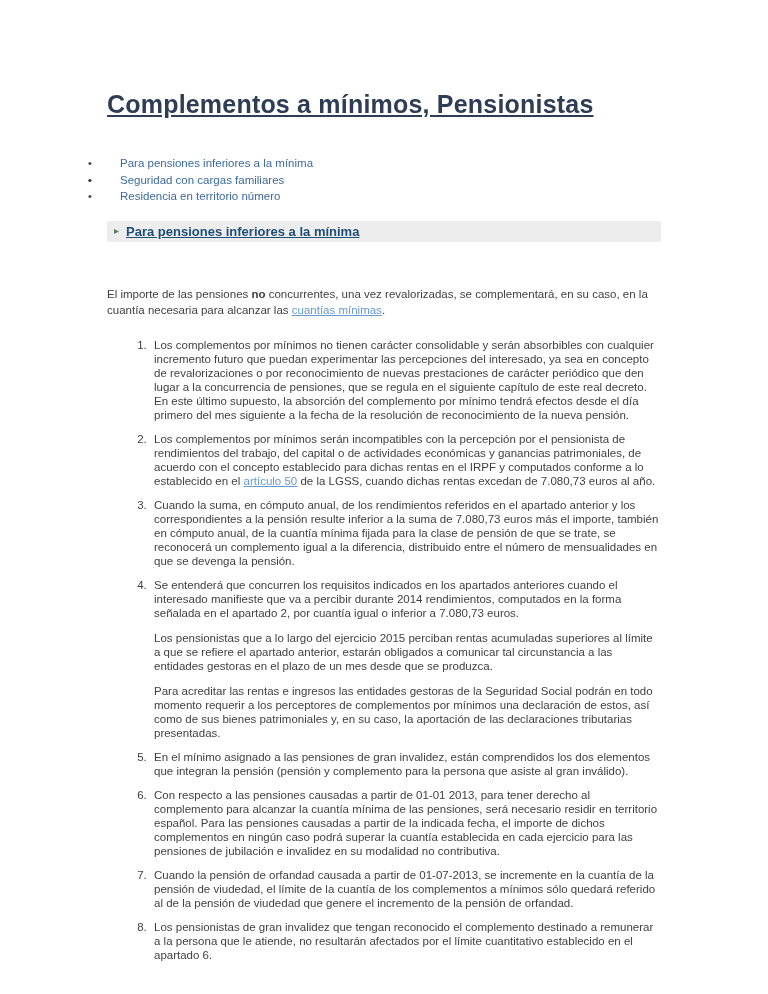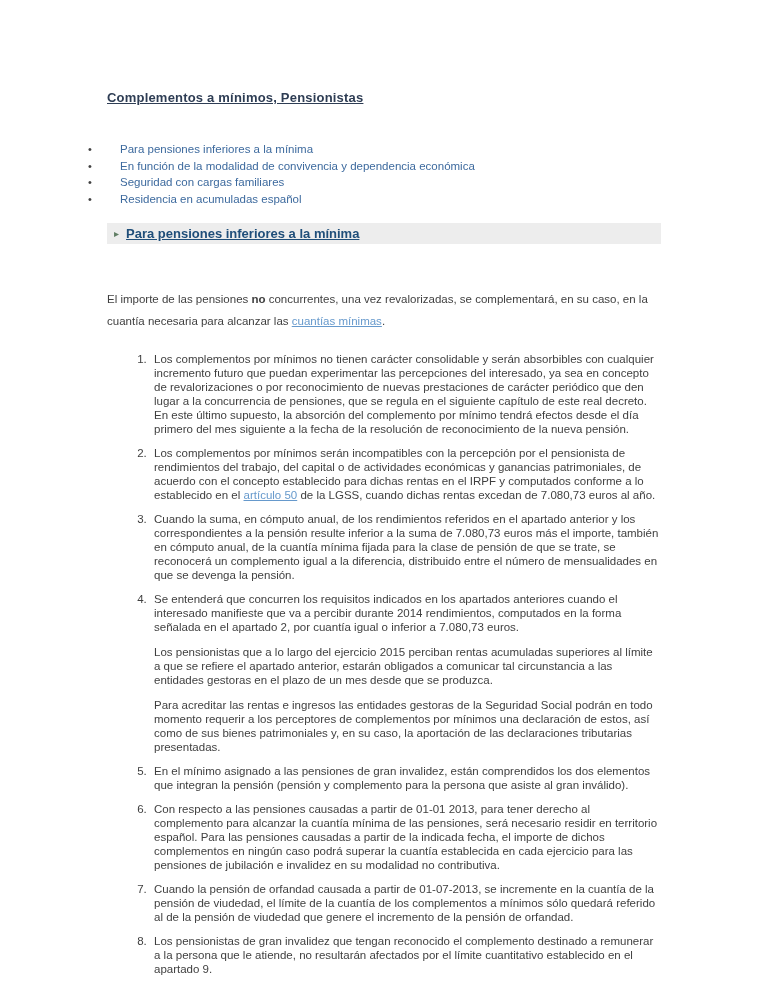--- a/index.html
+++ b/index.html
@@ -10,21 +10,21 @@
   .page {
     width: 768px;
     min-height: 994px;
     box-sizing: border-box;
     padding: 90px 107px 20px 107px;
     background: #ffffff;
     font-family: "Liberation Sans", "DejaVu Sans", sans-serif;
     color: #3f3f3f;
   }
   .title {
-    font-size: 13px;
+    font-size: 25px;
     font-weight: bold;
     color: #2e3d54;
     text-decoration: underline;
     margin: 0 0 36px 0;
     letter-spacing: 0.2px;
   }
   
   .toc {
     list-style: none;
     margin: 0 0 16px 0;
@@ -64,21 +64,21 @@
   }
   .section-heading {
     font-size: 13px;
     font-weight: bold;
     color: #1f4e79;
     text-decoration: underline;
   }
   
   .body-text {
     font-size: 11.5px;
-    line-height: 22px;
+    line-height: 16px;
     color: #3f3f3f;
   }
   .intro {
     margin: 0 0 20px 0;
   }
   .req-heading {
     font-size: 11.5px;
     font-weight: bold;
     color: #3b3b3b;
     margin: 0 0 22px 0;
@@ -114,29 +114,28 @@
 
   <h1 class="title">Complementos a mínimos, Pensionistas</h1>
 
   <ul class="toc">
     <li class="toc-item">
       <span class="toc-bullet">•</span>
       <a class="toc-link">Para pensiones inferiores a la mínima</a>
     </li>
     <li class="toc-item">
       <span class="toc-bullet">•</span>
-      <a class="toc-link">En función de la modalidad de convivencia y dependencia económica</a>
     </li>
     <li class="toc-item">
       <span class="toc-bullet">•</span>
       <a class="toc-link">Seguridad con cargas familiares</a>
     </li>
     <li class="toc-item">
       <span class="toc-bullet">•</span>
-      <a class="toc-link">Residencia en acumuladas español</a>
+      <a class="toc-link">Residencia en territorio número</a>
     </li>
   </ul>
 
   <div class="section-bar">
     <span class="section-arrow">▸</span>
     <span class="section-heading">Para pensiones inferiores a la mínima</span>
   </div>
 
   <p class="body-text intro"><span>El importe de las pensiones </span><strong>no</strong><span> concurrentes, una vez revalorizadas, se complementará, en su caso, en la cuantía necesaria para alcanzar las </span><a class="inline-link">cuantías mínimas</a><span>.</span></p>
 
@@ -153,16 +152,16 @@
       <p class="li-p">Los pensionistas que a lo largo del ejercicio 2015 perciban rentas acumuladas superiores al límite a que se refiere el apartado anterior, estarán obligados a comunicar tal circunstancia a las entidades gestoras en el plazo de un mes desde que se produzca.</p>
       <p class="li-p">Para acreditar las rentas e ingresos las entidades gestoras de la Seguridad Social podrán en todo momento requerir a los perceptores de complementos por mínimos una declaración de estos, así como de sus bienes patrimoniales y, en su caso, la aportación de las declaraciones tributarias presentadas.</p>
     </li>
 
     <li><span>En el mínimo asignado a las pensiones de gran invalidez, están comprendidos los dos elementos que integran la pensión (pensión y complemento para la persona que asiste al gran inválido).</span></li>
 
     <li><span>Con respecto a las pensiones causadas a partir de 01-01 2013, para tener derecho al complemento para alcanzar la cuantía mínima de las pensiones, será necesario residir en territorio español. Para las pensiones causadas a partir de la indicada fecha, el importe de dichos complementos en ningún caso podrá superar la cuantía establecida en cada ejercicio para las pensiones de jubilación e invalidez en su modalidad no contributiva.</span></li>
 
     <li><span>Cuando la pensión de orfandad causada a partir de 01-07-2013, se incremente en la cuantía de la pensión de viudedad, el límite de la cuantía de los complementos a mínimos sólo quedará referido al de la pensión de viudedad que genere el incremento de la pensión de orfandad.</span></li>
 
-    <li><span>Los pensionistas de gran invalidez que tengan reconocido el complemento destinado a remunerar a la persona que le atiende, no resultarán afectados por el límite cuantitativo establecido en el apartado 9.</span></li>
+    <li><span>Los pensionistas de gran invalidez que tengan reconocido el complemento destinado a remunerar a la persona que le atiende, no resultarán afectados por el límite cuantitativo establecido en el apartado 6.</span></li>
   </ol>
 
 </div>
 
 </body></html>

